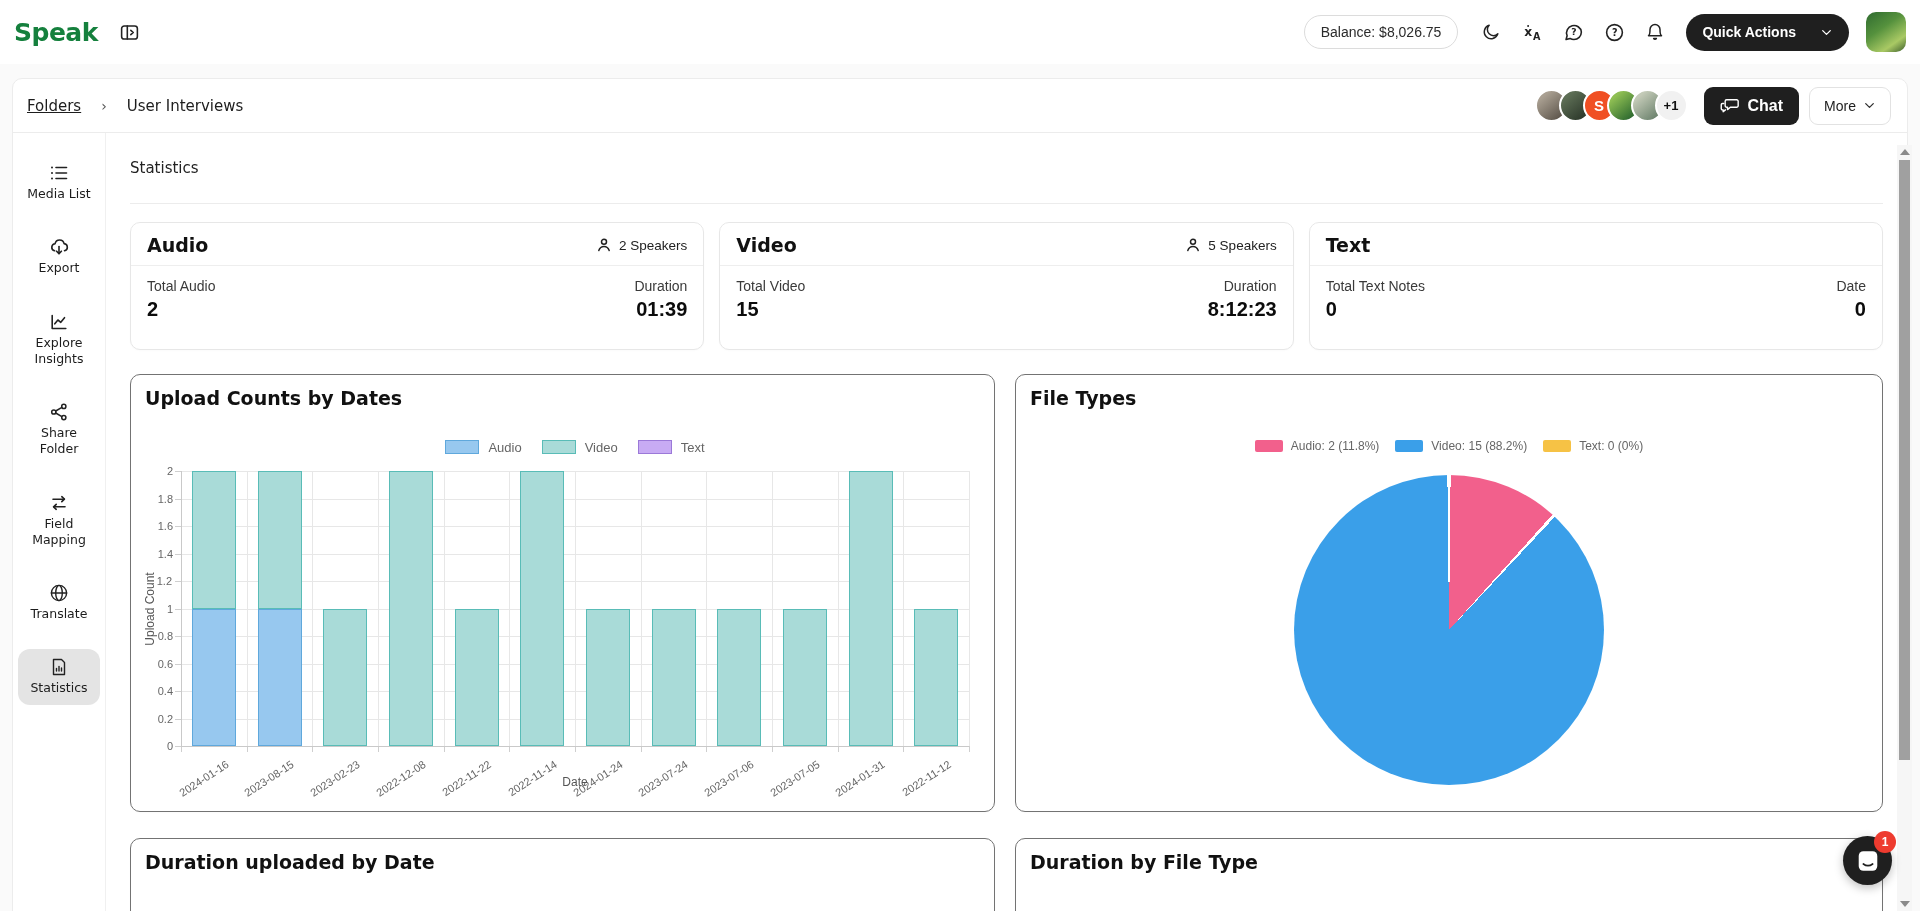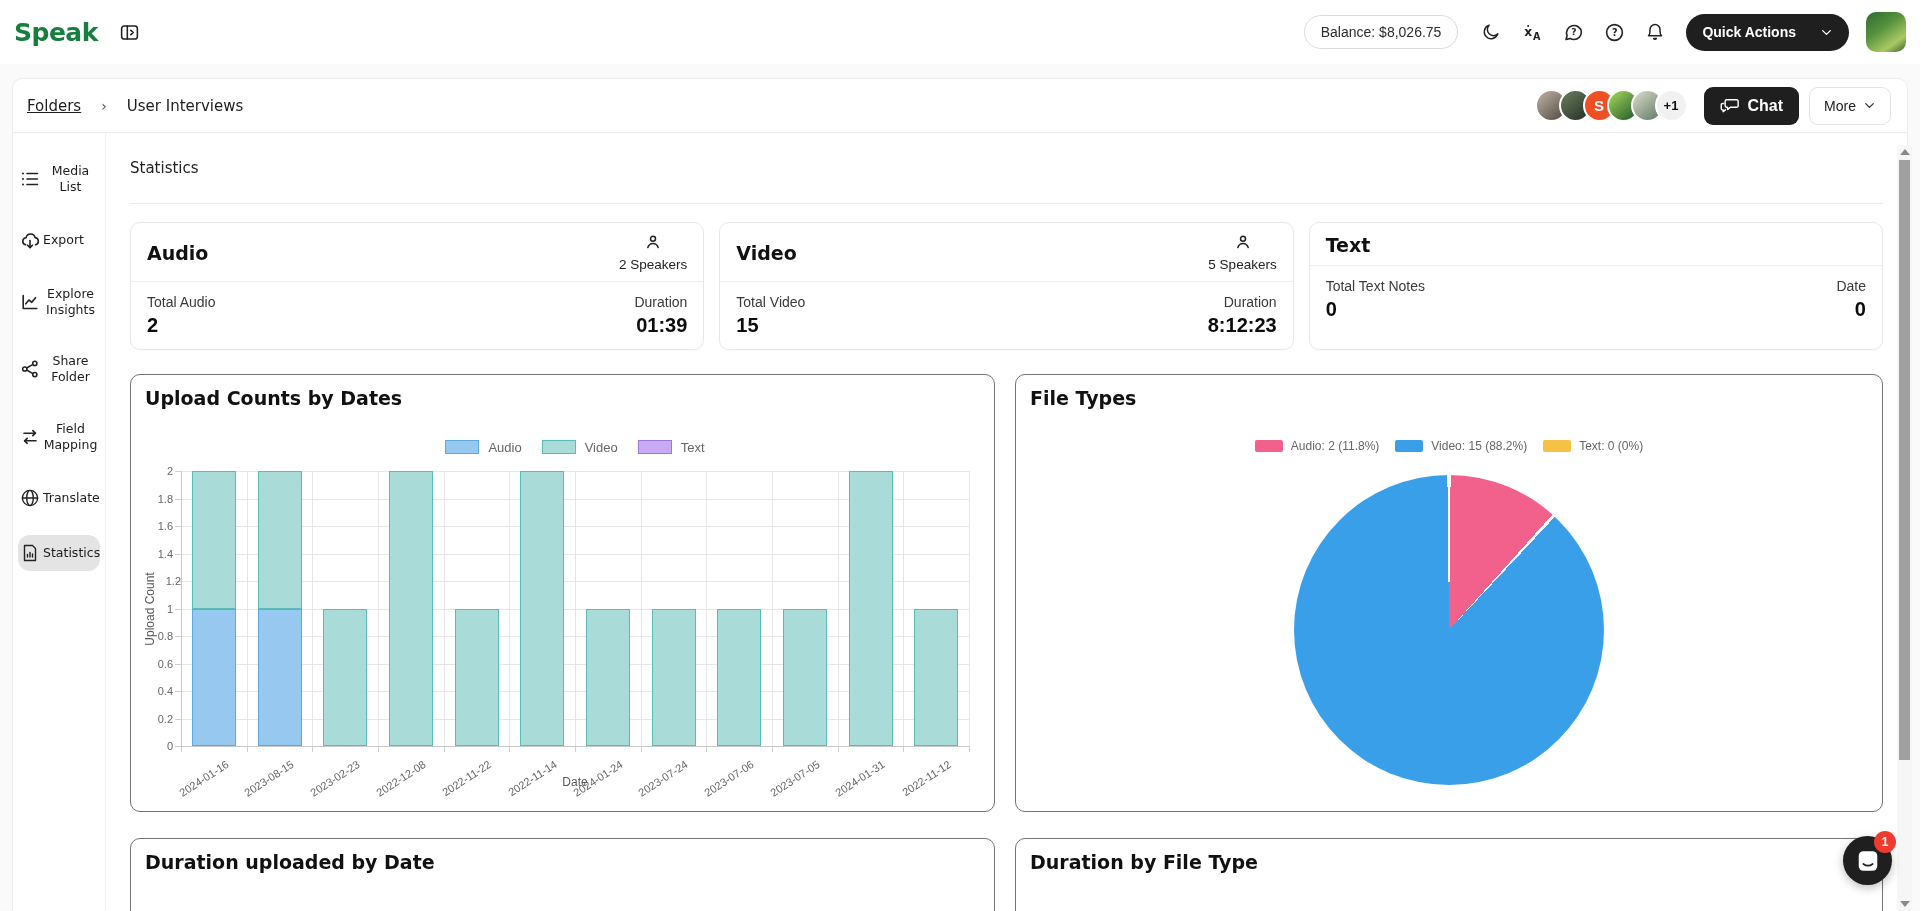--- a/index.html
+++ b/index.html
@@ -28,34 +28,34 @@
   .avatar-stack .av { width:33px; height:33px; border-radius:50%; border:2px solid #fff; margin-left:-9px; display:flex; align-items:center; justify-content:center; color:#fff; font-weight:700; font-size:15px; }
   .avatar-stack .av:first-child { margin-left:0; }
   .avatar-stack .overflow { background:#f1f1f1; color:#111; font-size:13px; font-weight:700; }
   .chat-btn { background:var(--accent-dark,#1f1f1f); color:#fff; border:none; border-radius:9px; height:38px; padding:0 16px; font-size:16px; font-weight:600; display:flex; align-items:center; gap:8px; cursor:pointer; font-family:"Liberation Sans",sans-serif; }
   .more-btn { background:#fff; color:#1d1d1d; border:1px solid #e2e2e2; border-radius:9px; height:38px; padding:0 14px; font-size:14px; font-weight:500; display:flex; align-items:center; gap:7px; cursor:pointer; font-family:"Liberation Sans",sans-serif; }
 
   .body-row { display:flex; height:calc(100% - 54px); }
 
   
   .sidebar { width:92px; padding:22px 5px 10px; display:flex; flex-direction:column; gap:19px; align-items:stretch; flex:none; }
-  .side-item { display:flex; align-items:center; gap:3px; cursor:pointer; padding:8px 2px; border-radius:12px; }
+  .side-item { display:flex; flex-direction:column; align-items:center; gap:3px; cursor:pointer; padding:8px 2px; border-radius:12px; }
   .side-item .lbl { font-size:12.5px; font-weight:500; color:#1c1c1c; text-align:center; line-height:1.3; }
   .side-item.active { background:var(--sidebar-active,#e4e4e4); }
 
   
   .main-content { flex:1; border-left:1px solid #f0f0f0; padding:26px 24px 0; overflow:hidden; position:relative; }
   .section-title { font-size:15px; font-weight:500; color:#222; margin-bottom:26px; }
   .section-divider { height:1px; background:#ececec; margin-bottom:18px; }
 
   .stat-row { display:flex; gap:15px; }
   .stat-card { flex:1; background:#fff; border:1px solid #e7e7e7; border-radius:10px; height:128px; box-shadow:0 1px 2px rgba(0,0,0,0.02); }
   .stat-head { display:flex; align-items:center; justify-content:space-between; padding:11px 16px 9px; border-bottom:1px solid #eee; }
   .stat-title { font-size:19px; font-weight:600; color:#111; }
-  .stat-speakers { display:flex; align-items:center; gap:7px; font-size:13.5px; color:#222; font-weight:500;flex-direction:column; }
+  .stat-speakers { display:flex; align-items:center; gap:7px; font-size:13.5px; color:#222; font-weight:500; }
   .stat-body { display:flex; justify-content:space-between; padding:12px 16px; }
   .stat-col { display:flex; flex-direction:column; gap:4px; }
   .stat-col.right { align-items:flex-end; }
   .stat-lab { font-size:14px; color:#3a3a3a; }
   .stat-val { font-size:20px; font-weight:700; color:#0c0c0c; }
 
   .charts-row { display:flex; gap:20px; margin-top:24px; }
   .panel { background:#fff; border:1px solid #737373; border-radius:10px; position:relative; box-shadow:0 1px 2px rgba(0,0,0,0.02); }
   .panel-title { position:absolute; left:14px; top:12px; font-size:19px; font-weight:600; color:#111; }
   #bar-panel { width:865px; height:438px; flex:none; }
@@ -372,21 +372,21 @@
             <div class="gridline-h" style="left: 44px; width: 6px; top: 288.5px; height: 1px; background: rgb(207, 207, 207);"></div>
             <div class="tick-lab" style="left: 2px; width: 40px; top: 282.5px; text-align: right;">0.6</div>
             <div class="gridline-h" style="left: 50px; width: 788px; top: 261px; height: 1px;"></div>
             <div class="gridline-h" style="left: 44px; width: 6px; top: 261px; height: 1px; background: rgb(207, 207, 207);"></div>
             <div class="tick-lab" style="left: 2px; width: 40px; top: 255px; text-align: right;">0.8</div>
             <div class="gridline-h" style="left: 50px; width: 788px; top: 233.5px; height: 1px;"></div>
             <div class="gridline-h" style="left: 44px; width: 6px; top: 233.5px; height: 1px; background: rgb(207, 207, 207);"></div>
             <div class="tick-lab" style="left: 2px; width: 40px; top: 227.5px; text-align: right;">1</div>
             <div class="gridline-h" style="left: 50px; width: 788px; top: 206px; height: 1px;"></div>
             <div class="gridline-h" style="left: 44px; width: 6px; top: 206px; height: 1px; background: rgb(207, 207, 207);"></div>
-            <div class="tick-lab" style="left: 10px; width: 40px; top: 200px; text-align: right;">1.2</div>
+            <div class="tick-lab" style="left: 1px; width: 40px; top: 200px; text-align: right;">1.2</div>
             <div class="gridline-h" style="left: 50px; width: 788px; top: 178.5px; height: 1px;"></div>
             <div class="gridline-h" style="left: 44px; width: 6px; top: 178.5px; height: 1px; background: rgb(207, 207, 207);"></div>
             <div class="tick-lab" style="left: 2px; width: 40px; top: 172.5px; text-align: right;">1.4</div>
             <div class="gridline-h" style="left: 50px; width: 788px; top: 151px; height: 1px;"></div>
             <div class="gridline-h" style="left: 44px; width: 6px; top: 151px; height: 1px; background: rgb(207, 207, 207);"></div>
             <div class="tick-lab" style="left: 2px; width: 40px; top: 145px; text-align: right;">1.6</div>
             <div class="gridline-h" style="left: 50px; width: 788px; top: 123.5px; height: 1px;"></div>
             <div class="gridline-h" style="left: 44px; width: 6px; top: 123.5px; height: 1px; background: rgb(207, 207, 207);"></div>
             <div class="tick-lab" style="left: 2px; width: 40px; top: 117.5px; text-align: right;">1.8</div>
             <div class="gridline-h" style="left: 50px; width: 788px; top: 96px; height: 1px;"></div>

